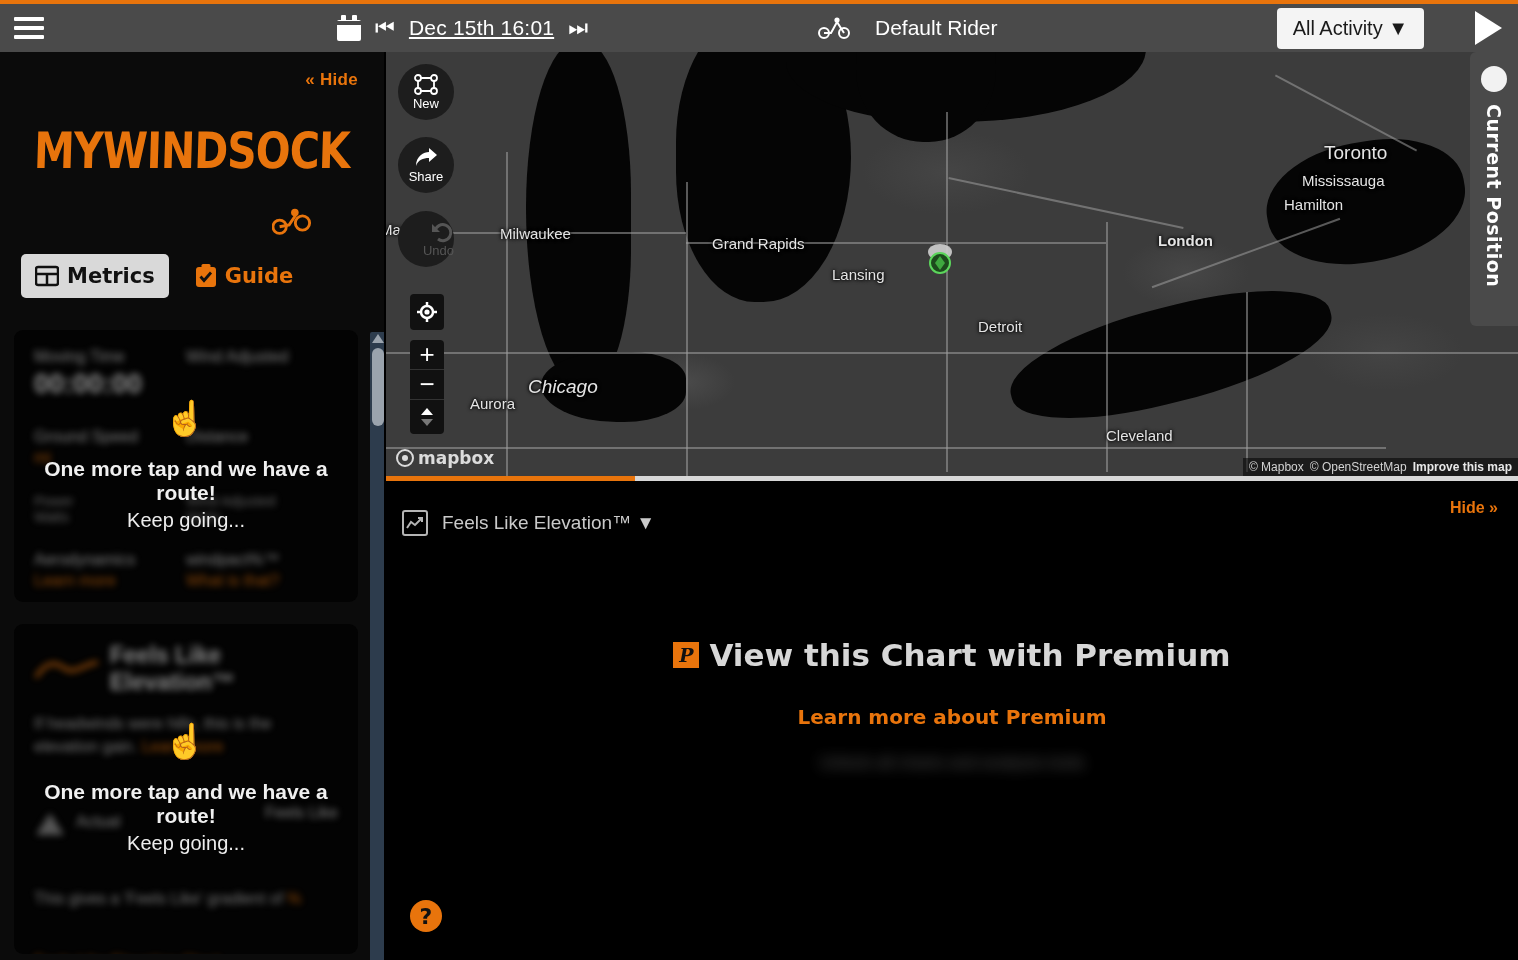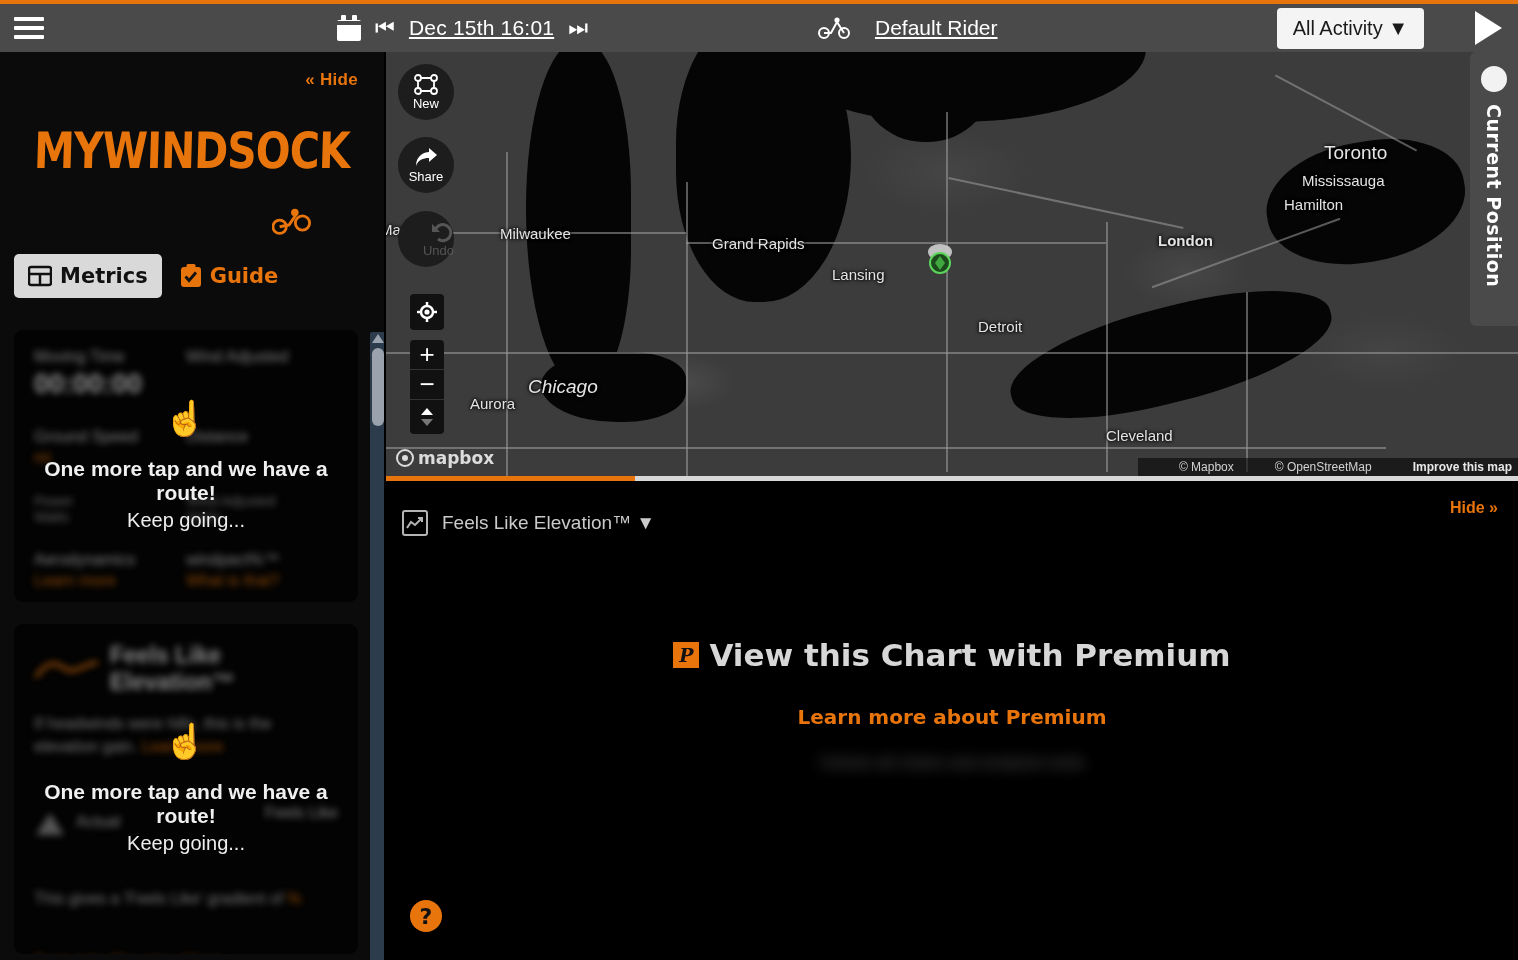--- a/index.html
+++ b/index.html
@@ -46,21 +46,21 @@
   }
   .step-btn {
     color:#fff; font-size:22px; line-height:1; cursor:pointer; user-select:none;
     display:flex; align-items:center;
   }
   .date-text {
     color:#fff; font-size:21px; text-decoration:underline; cursor:pointer;
     white-space:nowrap; letter-spacing:0.2px;
   }
   .rider-group { display:flex; align-items:center; gap:14px; margin-left:230px; }
-  .rider-text { color:#fff; font-size:21px; text-decoration:underline; cursor:pointer; white-space:nowrap;margin-left:11px; }
+  .rider-text { color:#fff; font-size:21px; cursor:pointer; white-space:nowrap;margin-left:11px; }
 
   .activity-select {
     background:#f4f4f4; color:#1a1a1a; border:none; border-radius:4px;
     font-size:20px; font-family:"Liberation Sans",sans-serif;
     padding:9px 16px; cursor:pointer; white-space:nowrap;
     margin-right:34px;
   }
   .play-btn {
     width:60px; height:48px; display:flex; align-items:center; justify-content:center;
     cursor:pointer;
@@ -87,22 +87,22 @@
     color:#e8740c; font-size:41px; font-weight:bold; letter-spacing:-1px;
     font-family:"DejaVu Sans", sans-serif;
     transform: scaleY(1.22) skewX(-2deg);
     position:relative;
   }
   .logo-bike {
     position:absolute; left:238px; top:80px; width:40px; height:30px;
   }
 
   .tabs {
-    position:absolute; left:14px; top:200px; width:360px; height:48px;
-    display:flex; align-items:center; gap:4px;
+    position:absolute; left:21px; top:200px; width:360px; height:48px;
+    display:flex; align-items:center; gap:12px;
   }
   .tab {
     display:flex; align-items:center; gap:8px; cursor:pointer;
     padding:10px 14px; border-radius:5px; white-space:nowrap;
   }
   .tab .lbl { font-size:21px; font-weight:bold; font-family:"DejaVu Sans",sans-serif;}
   .tab.active { background:#d9d9d9; }
   .tab.active .lbl { color:#111; }
   .tab:not(.active) .lbl { color:#e8740c; }
 
@@ -202,21 +202,21 @@
     display:flex; align-items:center; justify-content:space-between;
     padding:0 14px;
   }
   .wind-legend span { font-size:12px; font-weight:bold; color:#101010; letter-spacing:0.5px; }
 
   .map-attr {
     position:absolute; right:0; bottom:0; height:18px;
     background:rgba(0,0,0,0.55); display:flex; align-items:center;
     padding:0 6px; gap:6px;
   }
-  .map-attr span { color:#d2d2d2; font-size:12px;margin-left:35px; }
+  .map-attr span { color:#d2d2d2; font-size:12px; }
   .map-attr .bold { font-weight:bold; color:#e8e8e8; cursor:pointer; }
 
   .mapbox-logo {
     position:absolute; left:10px; bottom:8px;
     display:flex; align-items:center; gap:4px;
     color:#dcdcdc; font-size:17px; font-weight:bold;
     font-family:"DejaVu Sans",sans-serif;
   }
   .mapbox-logo .circ {
     width:18px;height:18px;border-radius:50%;border:2.5px solid #dcdcdc;

